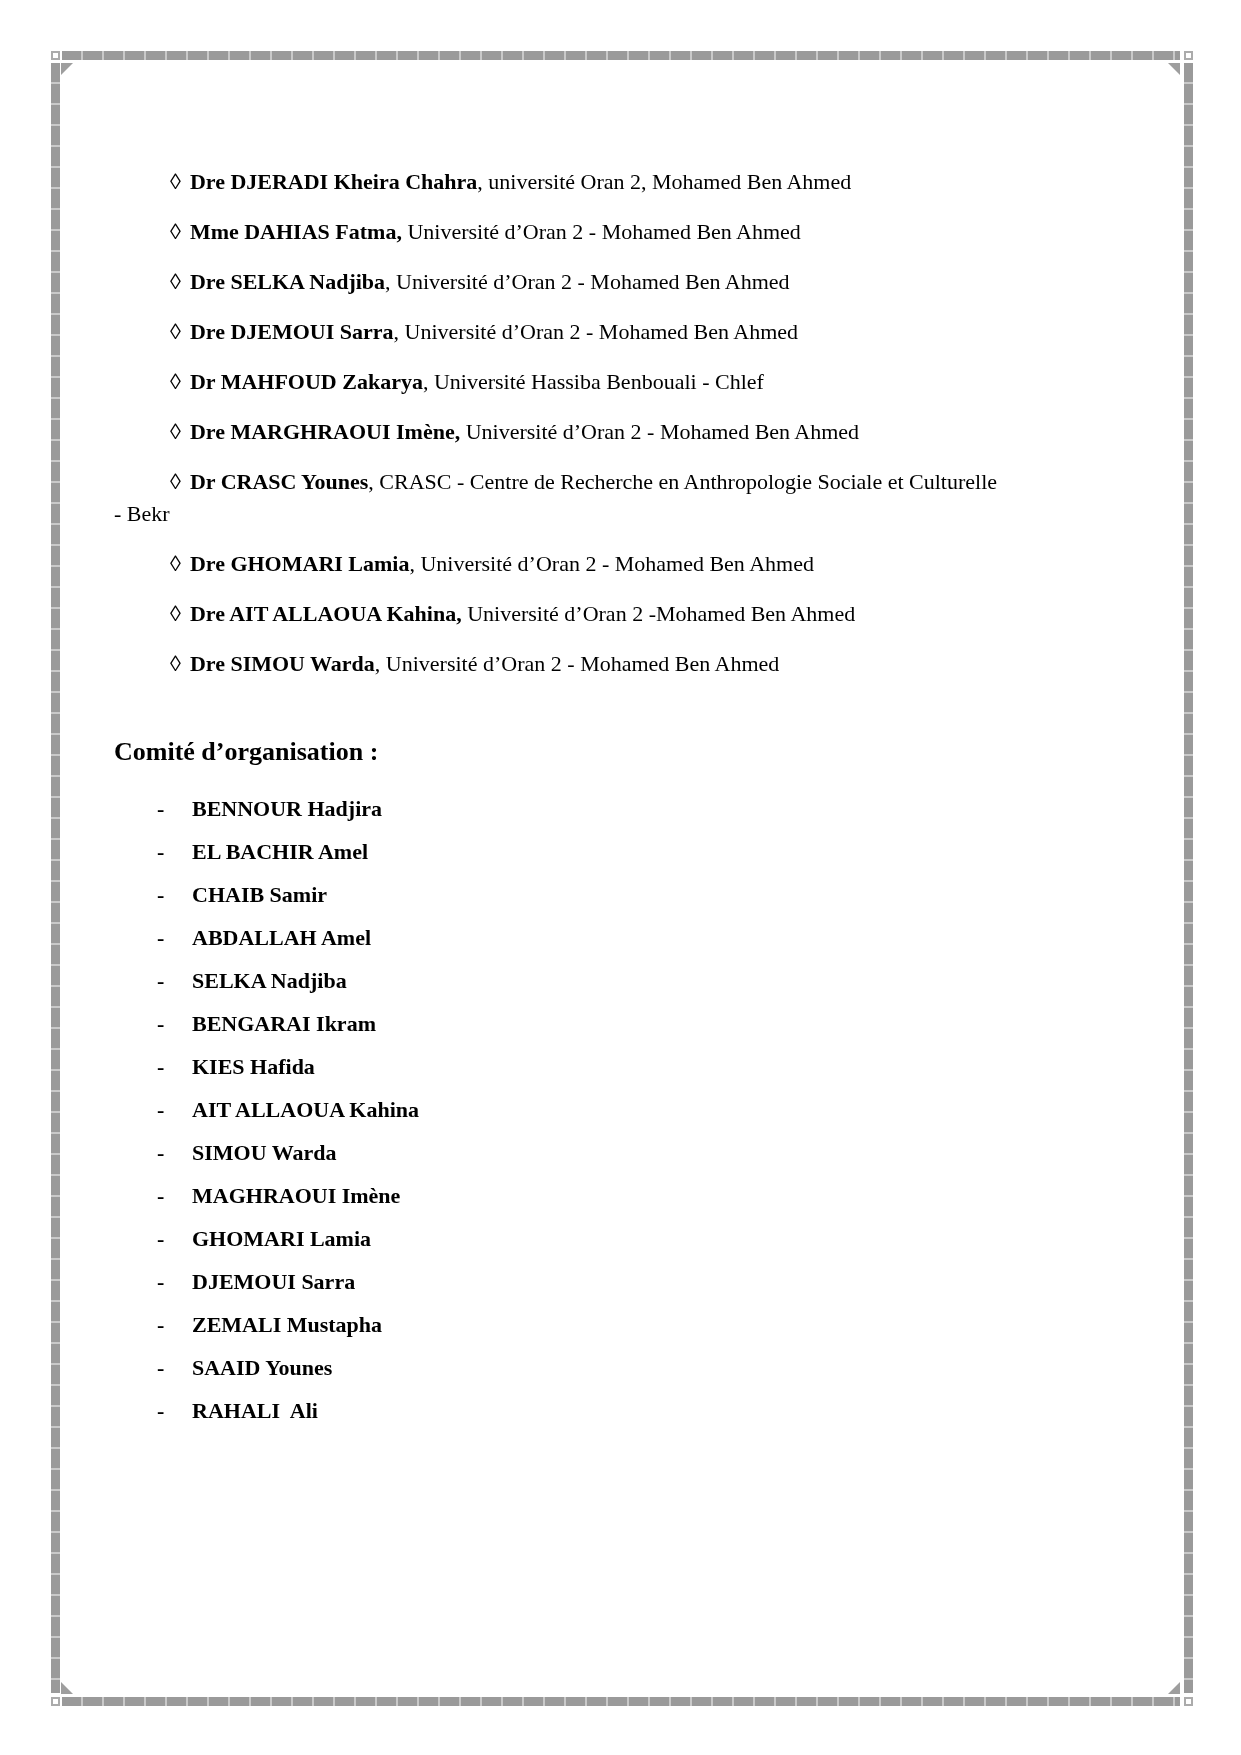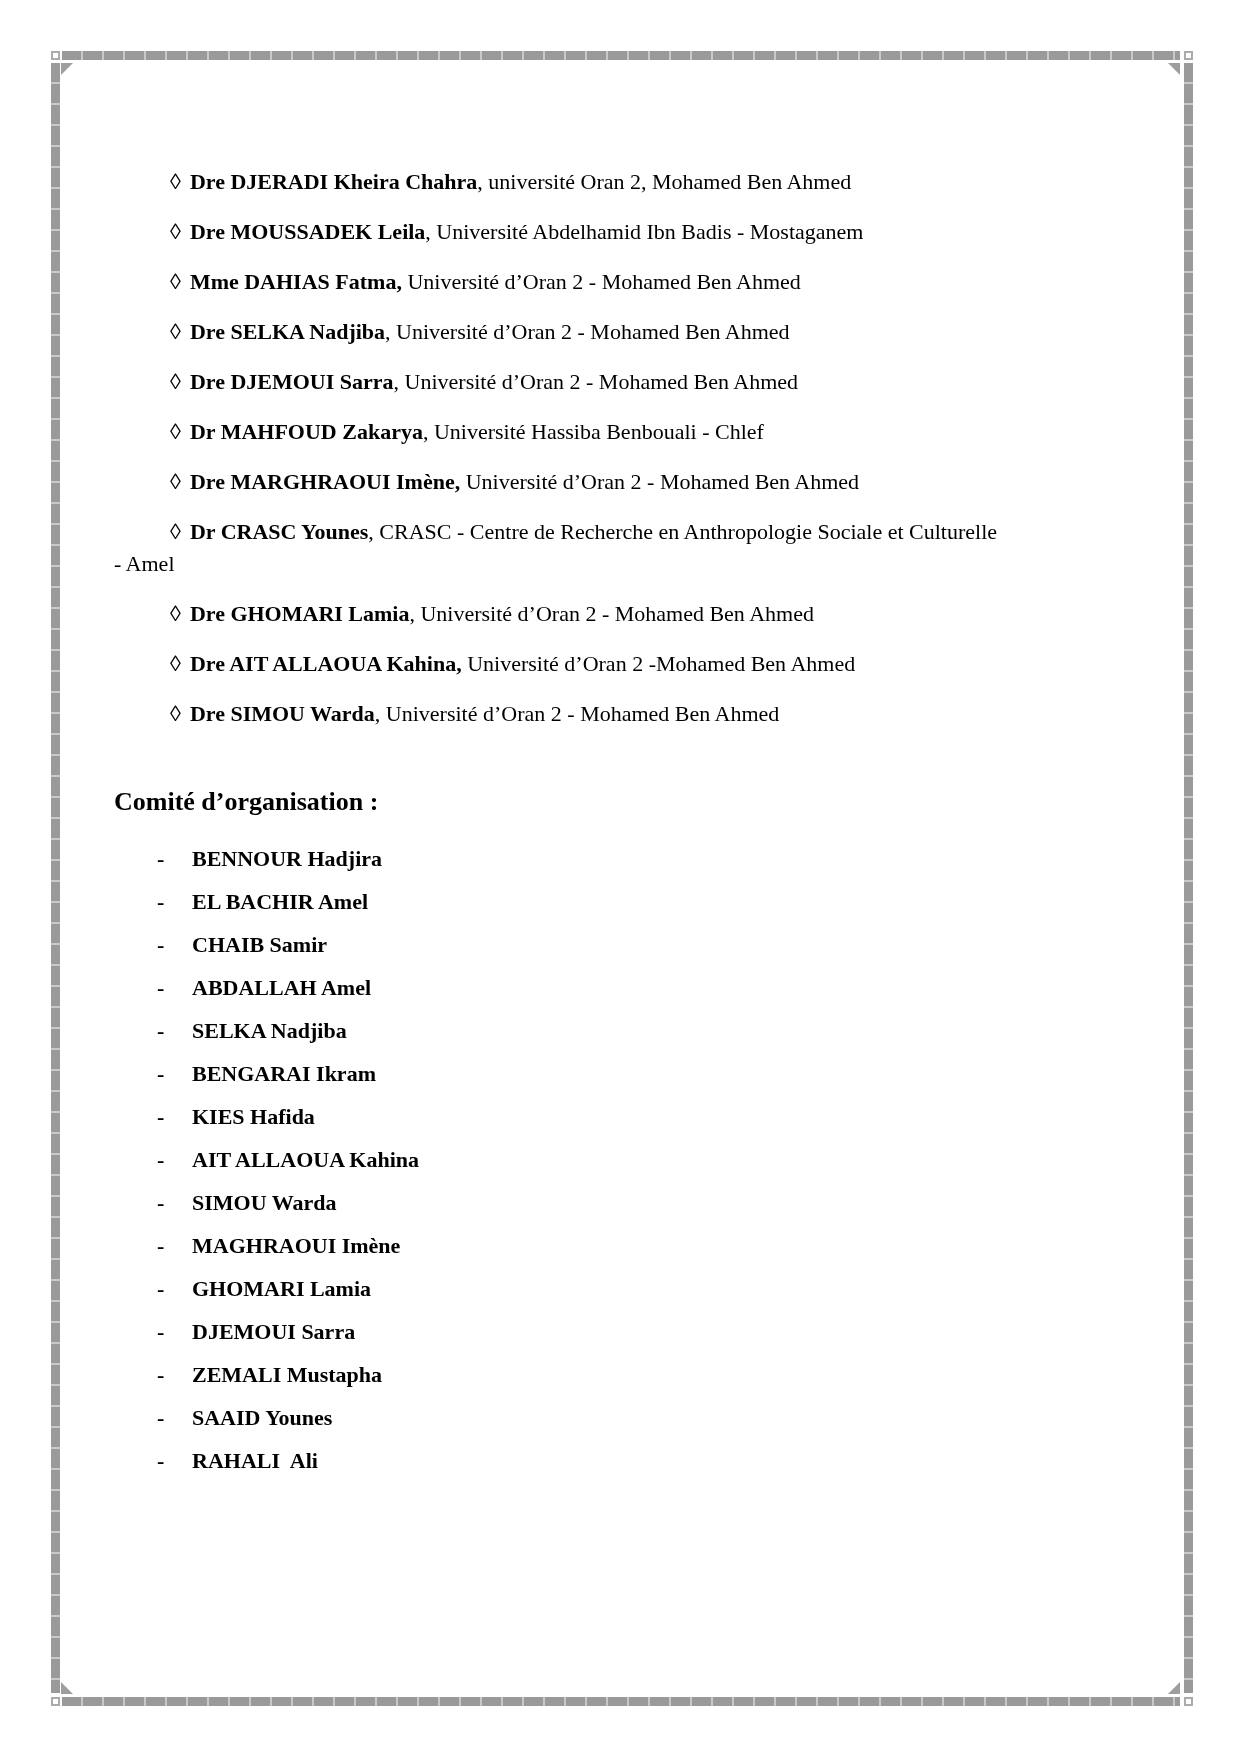--- a/index.html
+++ b/index.html
@@ -99,28 +99,27 @@
   <div class="corner br"></div>
   <div class="tri tl"></div>
   <div class="tri tr"></div>
   <div class="tri bl"></div>
   <div class="tri br"></div>
 
   <div class="content">
 
     <div>
       <div class="sci"><span class="bullet">◊</span><b class="member-name">Dre DJERADI Kheira Chahra</b><span class="member-affil">, université Oran 2, Mohamed Ben Ahmed</span></div>
-      <div class="sci"><span class="bullet">◊</span><b class="member-name">Dre MOUSSADEK Leila</b><span class="member-affil">, Université Abdelhamid Ibn Badis - Mostaganem</span></div>
       <div class="sci"><span class="bullet">◊</span><b class="member-name">Mme DAHIAS Fatma,</b><span class="member-affil"> Université d’Oran 2 - Mohamed Ben Ahmed</span></div>
       <div class="sci"><span class="bullet">◊</span><b class="member-name">Dre SELKA Nadjiba</b><span class="member-affil">, Université d’Oran 2 - Mohamed Ben Ahmed</span></div>
       <div class="sci"><span class="bullet">◊</span><b class="member-name">Dre DJEMOUI Sarra</b><span class="member-affil">, Université d’Oran 2 - Mohamed Ben Ahmed</span></div>
       <div class="sci"><span class="bullet">◊</span><b class="member-name">Dr MAHFOUD Zakarya</b><span class="member-affil">, Université Hassiba Benbouali - Chlef</span></div>
       <div class="sci"><span class="bullet">◊</span><b class="member-name">Dre MARGHRAOUI Imène,</b><span class="member-affil"> Université d’Oran 2 - Mohamed Ben Ahmed</span></div>
       <div class="sci no-gap"><span class="bullet">◊</span><b class="member-name">Dr CRASC Younes</b><span class="member-affil">, CRASC - Centre de Recherche en Anthropologie Sociale et Culturelle</span></div>
-      <div class="sci-cont">- Amel</div>
+      <div class="sci-cont">- Bekr</div>
       <div class="sci"><span class="bullet">◊</span><b class="member-name">Dre GHOMARI Lamia</b><span class="member-affil">, Université d’Oran 2 - Mohamed Ben Ahmed</span></div>
       <div class="sci"><span class="bullet">◊</span><b class="member-name">Dre AIT ALLAOUA Kahina,</b><span class="member-affil"> Université d’Oran 2 -Mohamed Ben Ahmed</span></div>
       <div class="sci"><span class="bullet">◊</span><b class="member-name">Dre SIMOU Warda</b><span class="member-affil">, Université d’Oran 2 - Mohamed Ben Ahmed</span></div>
     </div>
 
     <div class="section-heading">Comité d’organisation :</div>
 
     <div>
       <div class="org"><span class="dash">-</span><span class="org-name">BENNOUR Hadjira</span></div>
       <div class="org"><span class="dash">-</span><span class="org-name">EL BACHIR Amel</span></div>

